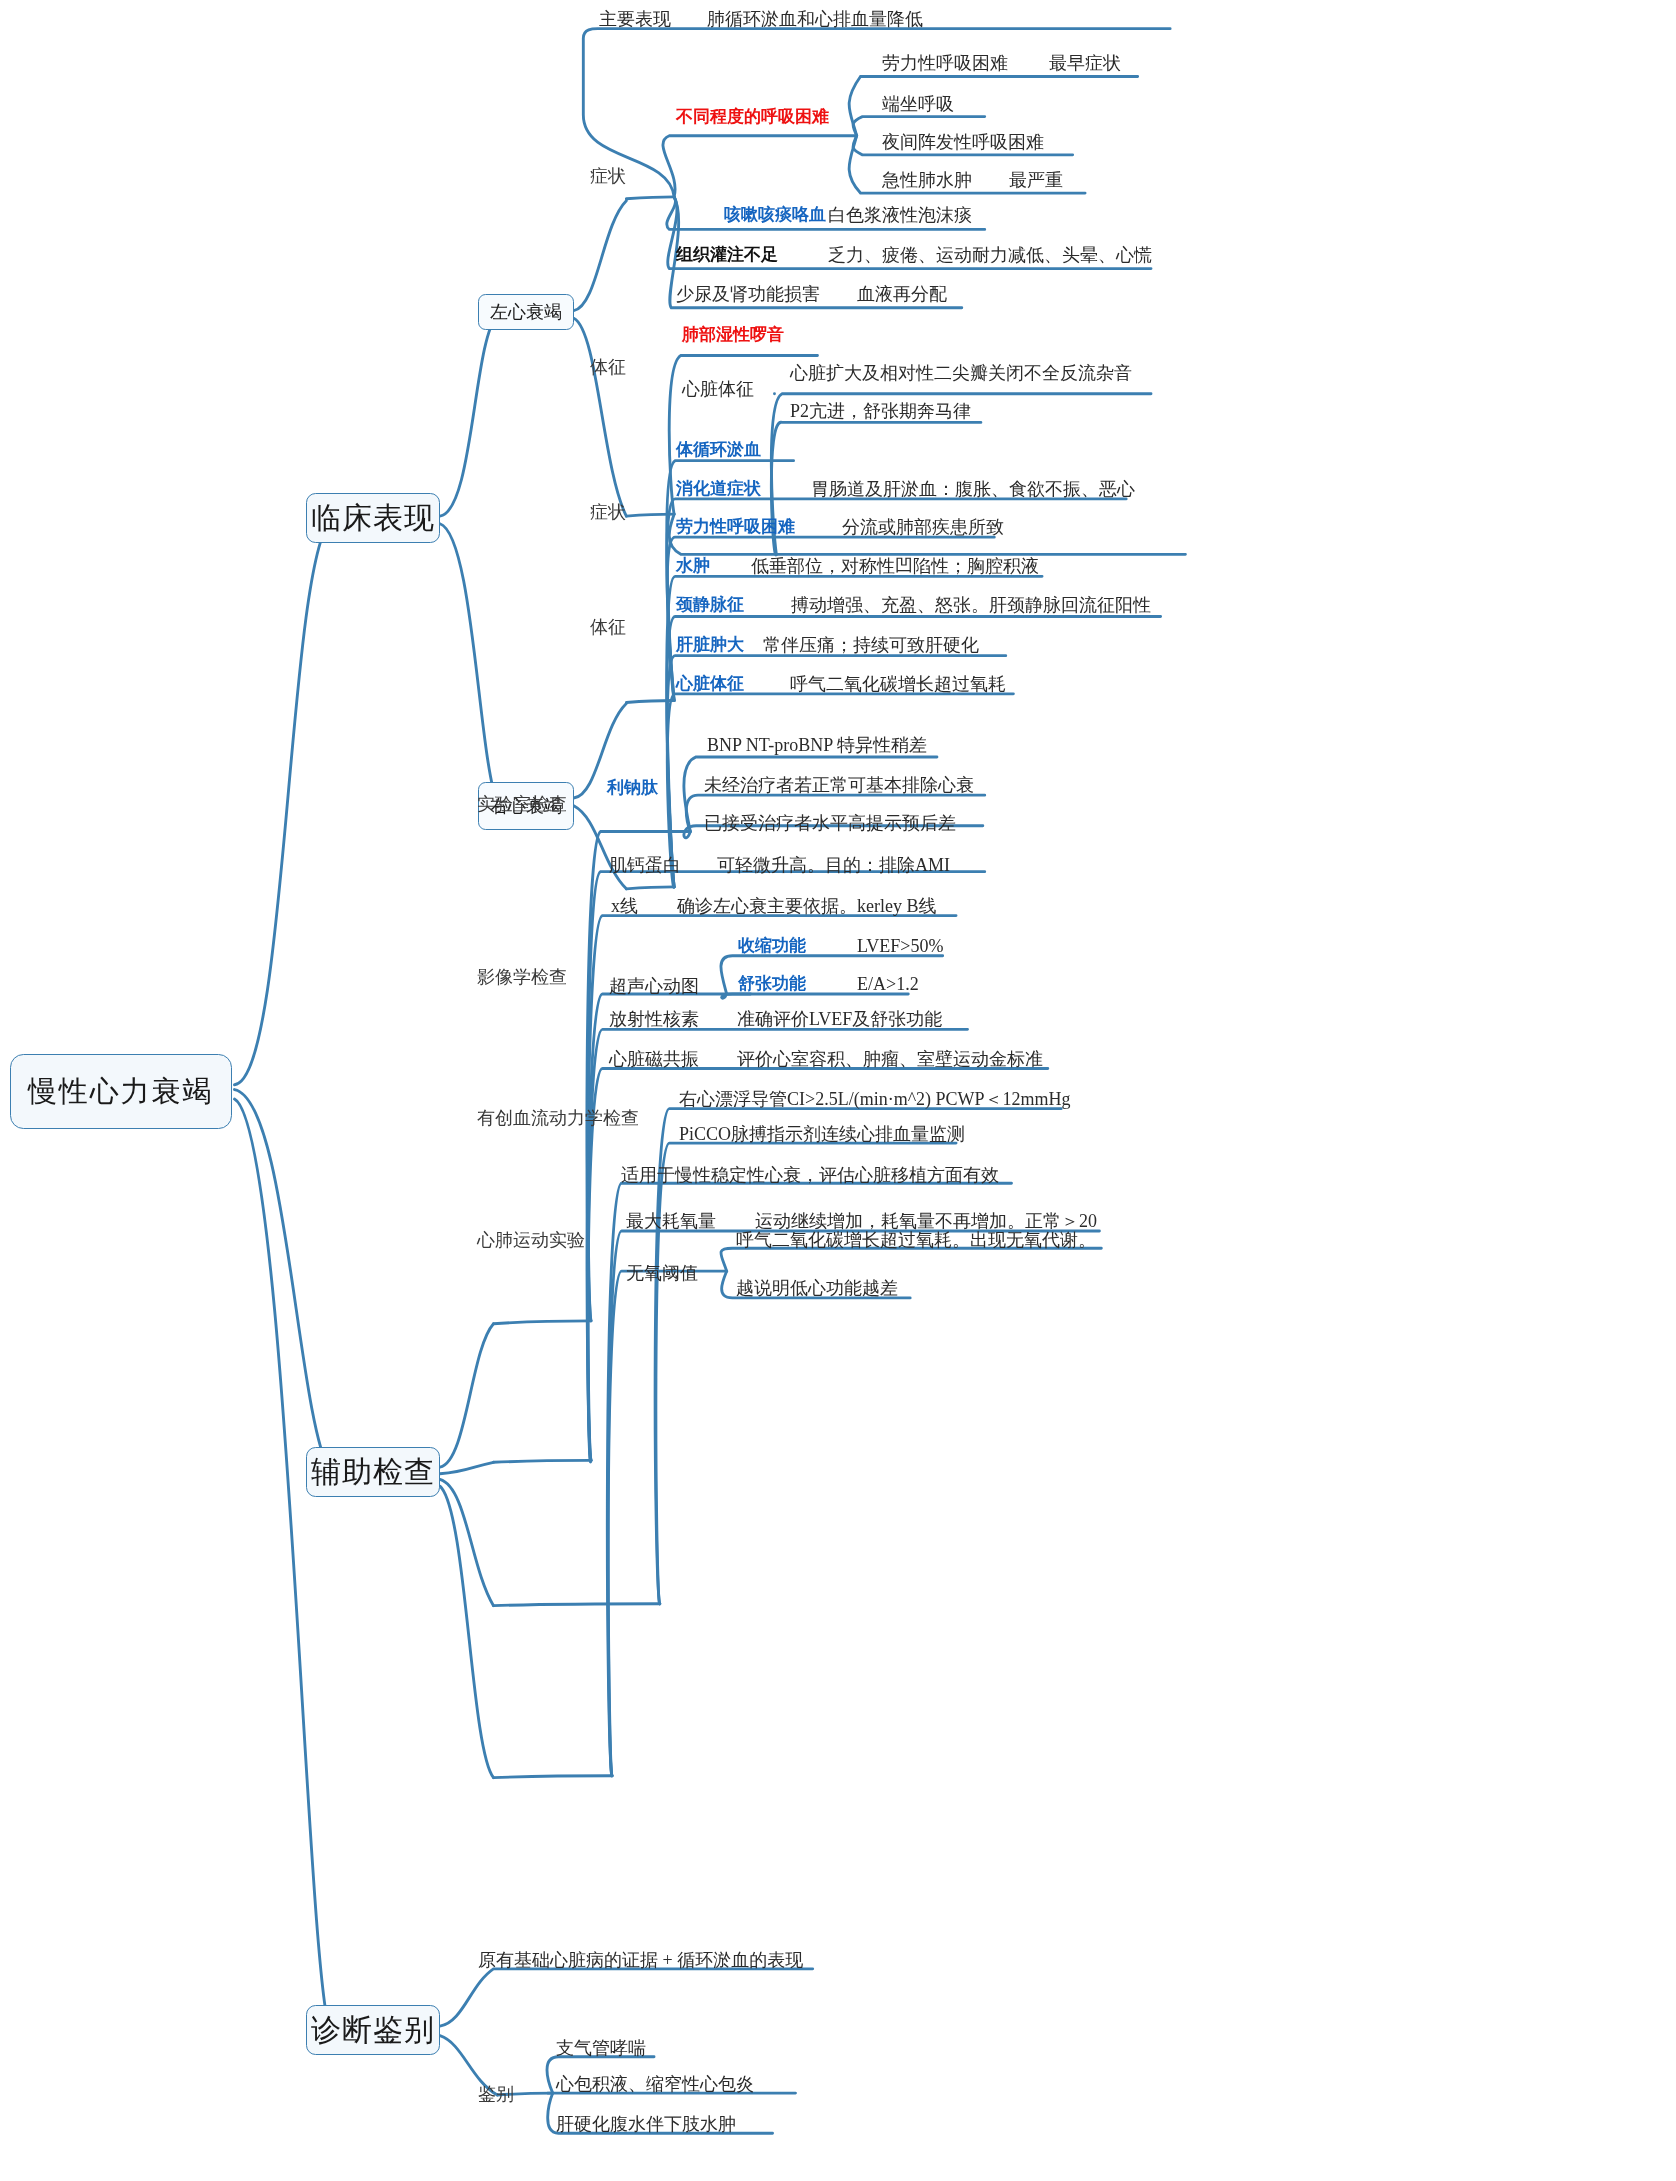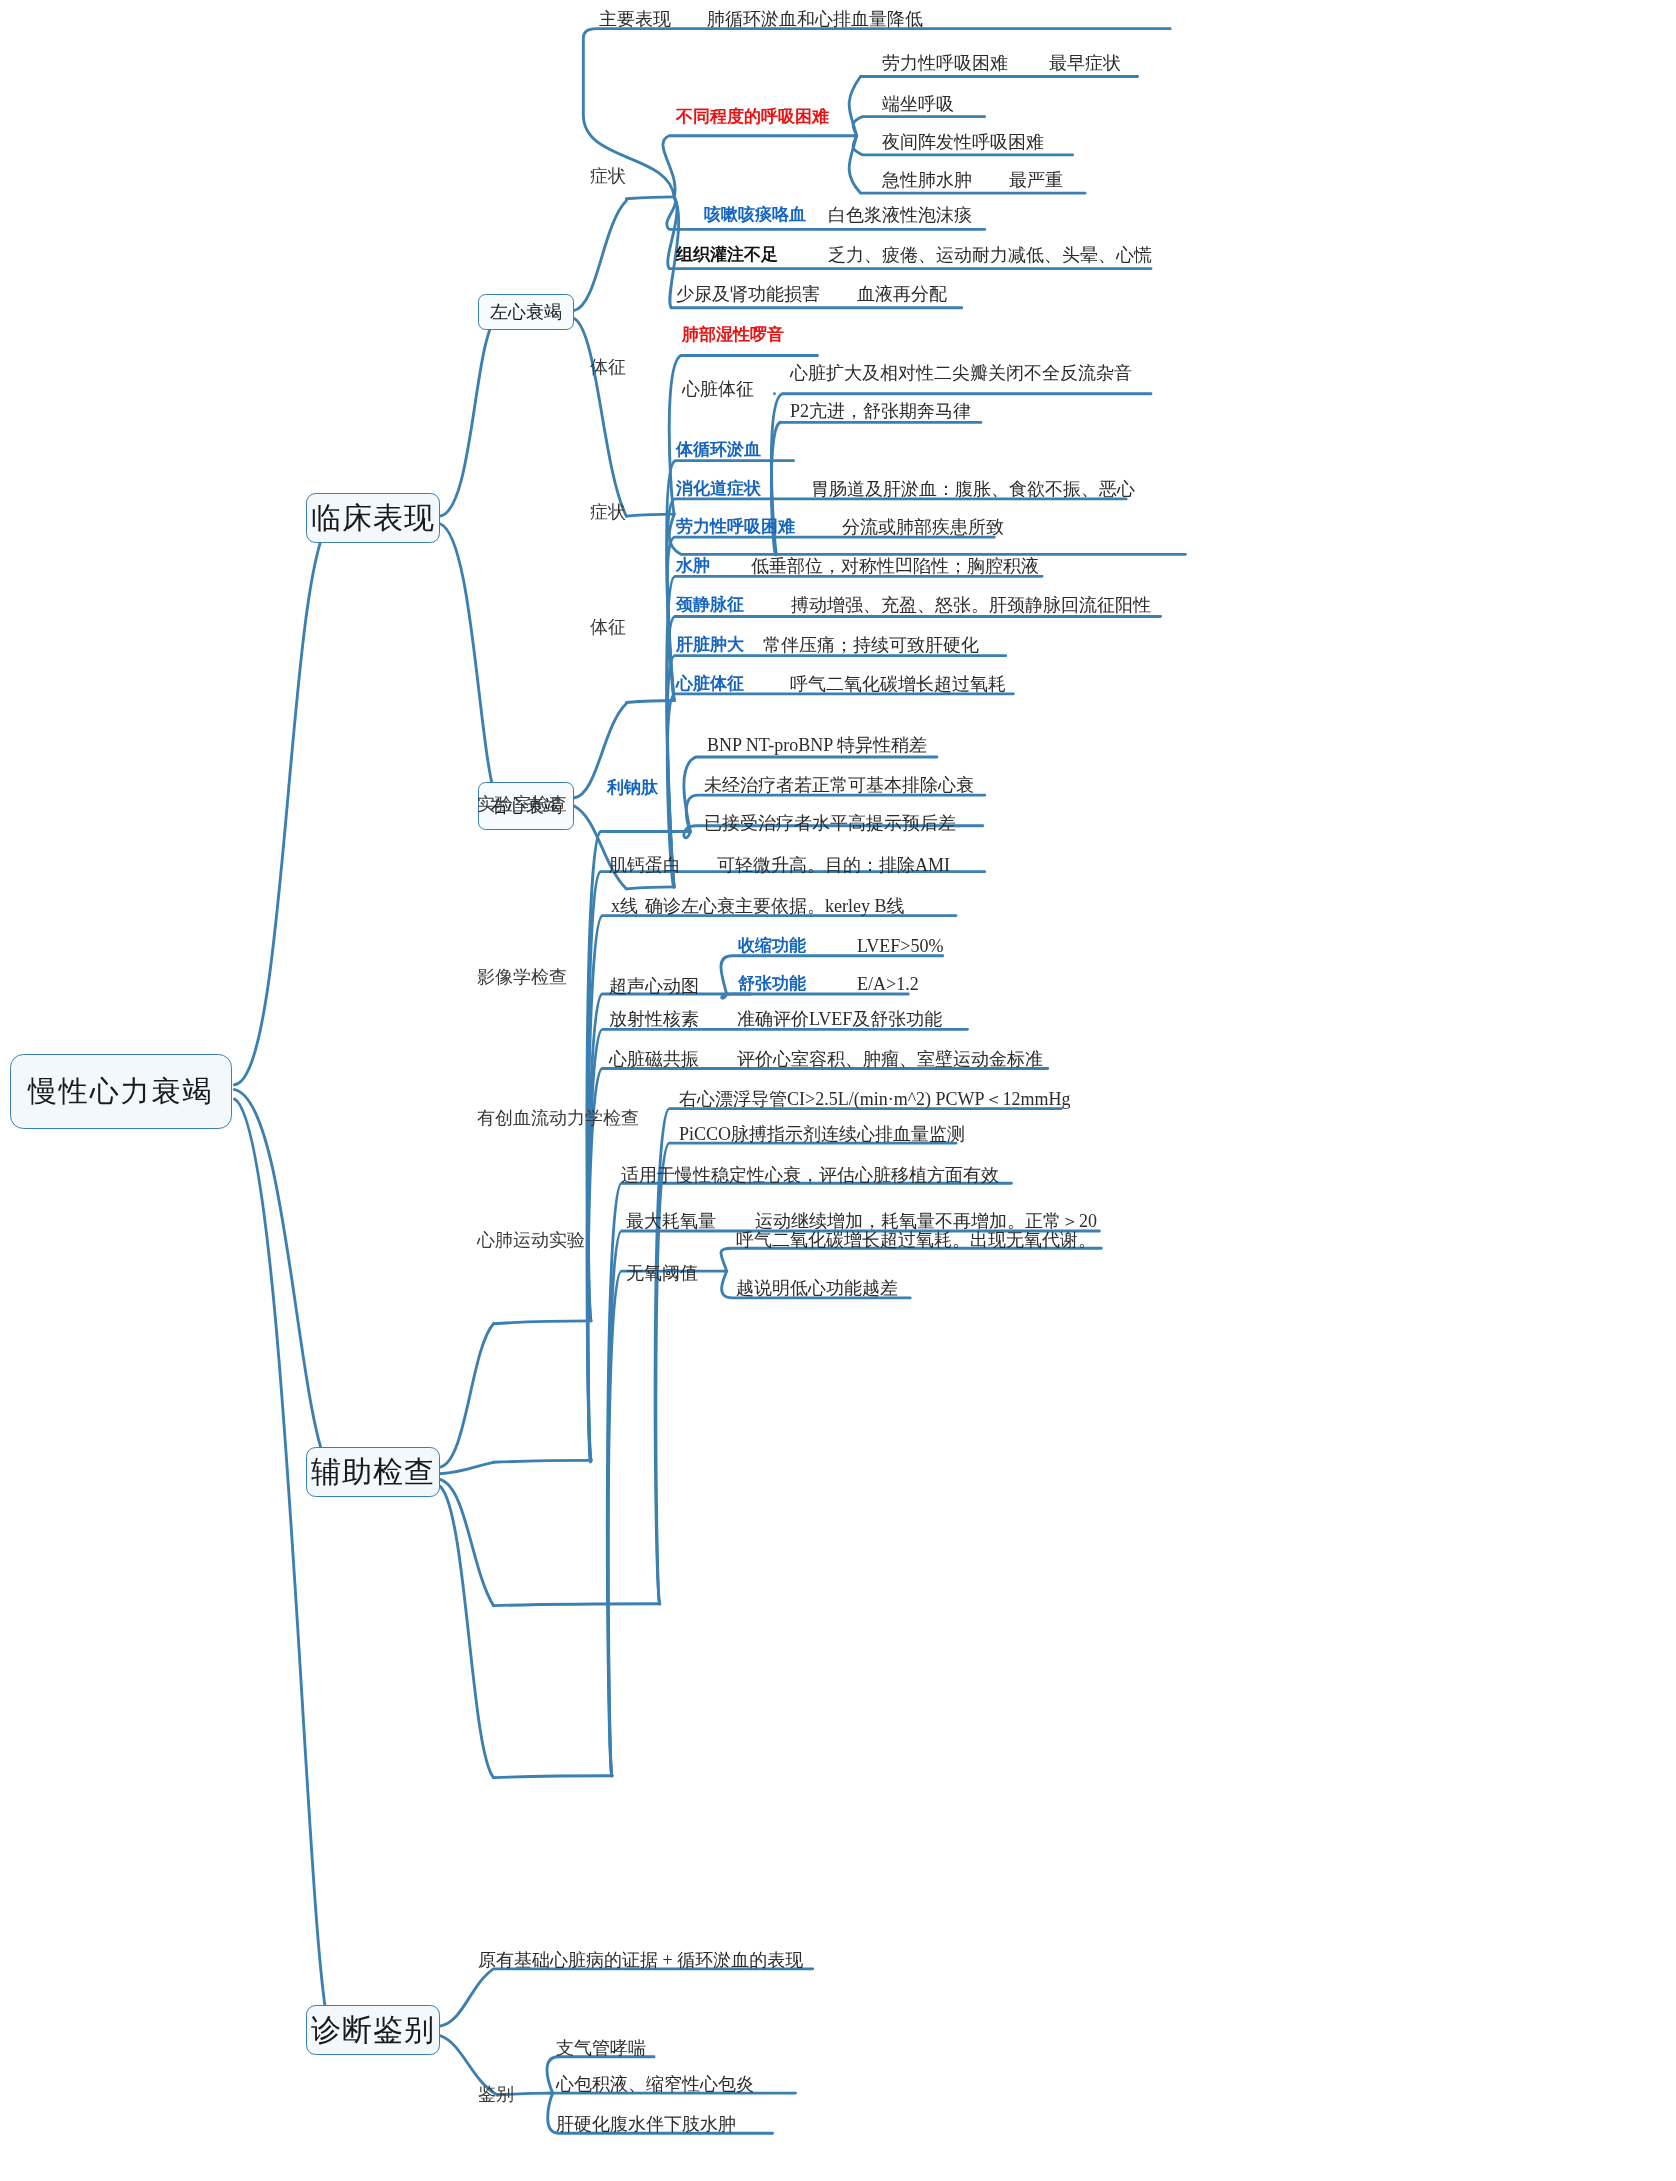--- a/index.html
+++ b/index.html
@@ -256,21 +256,21 @@
     <span>夜间阵发性呼吸困难</span>
   </div>
 
   <div class="lbl leaf" style="left:882px; top:171px;">
     <span>急性肺水肿</span>
   </div>
   <div class="lbl leaf" style="left:1009px; top:171px;">
     <span>最严重</span>
   </div>
 
-  <div class="lbl blue" style="left:704px; top:206px;">
+  <div class="lbl blue" style="left:676px; top:206px;padding-left:48px;">
     <span>咳嗽咳痰咯血</span>
   </div>
   <div class="lbl leaf" style="left:828px; top:206px;">
     <span>白色浆液性泡沫痰</span>
   </div>
 
   <div class="lbl dark" style="left:676px; top:246px;">
     <span>组织灌注不足</span>
   </div>
   <div class="lbl leaf" style="left:828px; top:246px;">
@@ -382,21 +382,21 @@
     <span>可轻微升高。目的：排除AMI</span>
   </div>
 
   <div class="lbl mid" style="left:477px; top:968px;">
     <span>影像学检查</span>
   </div>
 
   <div class="lbl leaf" style="left:611px; top:897px;">
     <span>x线</span>
   </div>
-  <div class="lbl leaf mono" style="left:645px; top:897px;">
+  <div class="lbl leaf mono" style="left:677px; top:897px;">
     <span>确诊左心衰主要依据。kerley B线</span>
   </div>
 
   <div class="lbl leaf" style="left:609px; top:977px;">
     <span>超声心动图</span>
   </div>
   <div class="lbl blue" style="left:738px; top:937px;">
     <span>收缩功能</span>
   </div>
   <div class="lbl leaf mono" style="left:857px; top:937px;">

